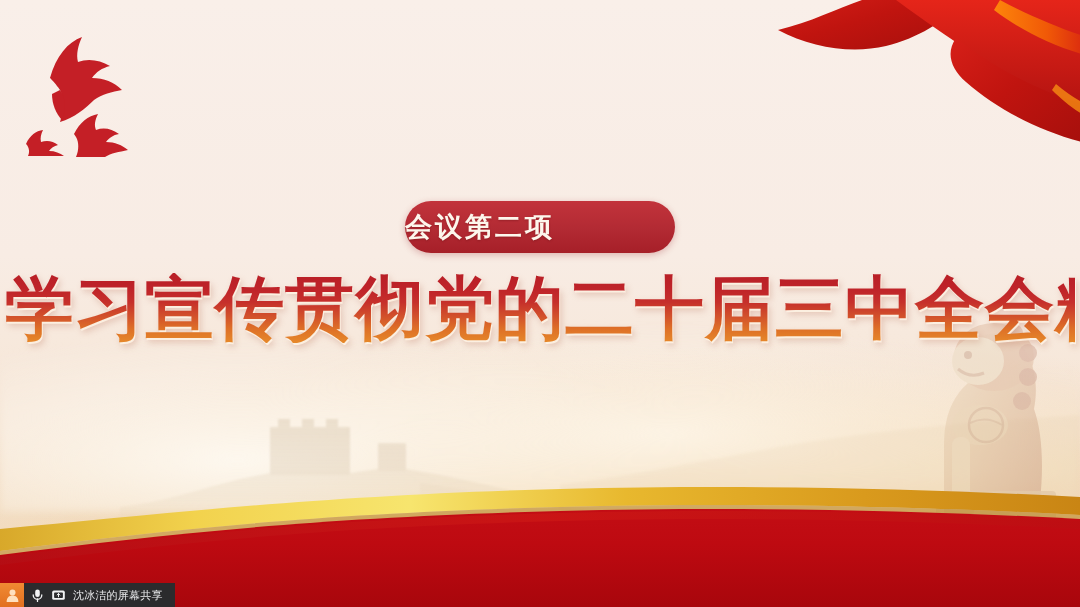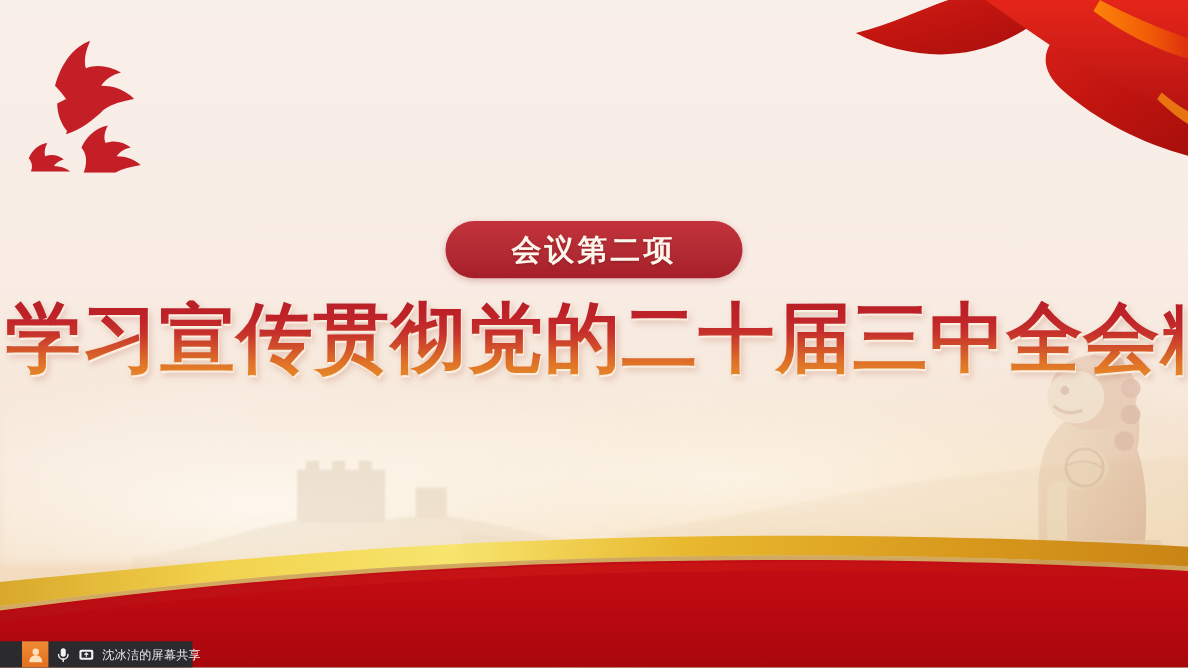--- a/index.html
+++ b/index.html
@@ -82,21 +82,21 @@
   }
 
   
   .pill {
     position:absolute; left:50%; top:201px;
     transform:translateX(-50%);
     width:270px; height:52px;
     border-radius:26px;
     background:linear-gradient(180deg,#c2333b 0%,#b22a33 55%,#a61f28 100%);
     box-shadow:0 2px 7px rgba(150,30,35,0.28);
-    display:flex; align-items:center; justify-content:center;
+    display:flex; align-items:center; justify-content:flex-start;
   }
   .pill-text {
     color:#fdf6ec;
     font-size:27px;
     font-weight:bold;
     letter-spacing:3px;
     font-family:"DejaVu Serif","Liberation Serif",serif;
     text-shadow:0 1px 2px rgba(110,20,25,0.45);
     white-space:nowrap;
   }
@@ -161,21 +161,20 @@
     opacity:0.55;
   }
 
   
   .share-bar {
     position:absolute; left:0; bottom:0;
     height:24px;
     background:#2b2b2d;
     display:flex; align-items:center;
     padding-right:8px;
-    padding-left:20px;
   }
   .sb-avatar {
     width:24px; height:24px;
     flex:0 0 24px;
     background:linear-gradient(180deg,#f08a33 0%,#e2701f 100%);
     display:flex; align-items:center; justify-content:center;
   }
   .sb-icon {
     width:15px; height:15px;
     flex:0 0 15px;

